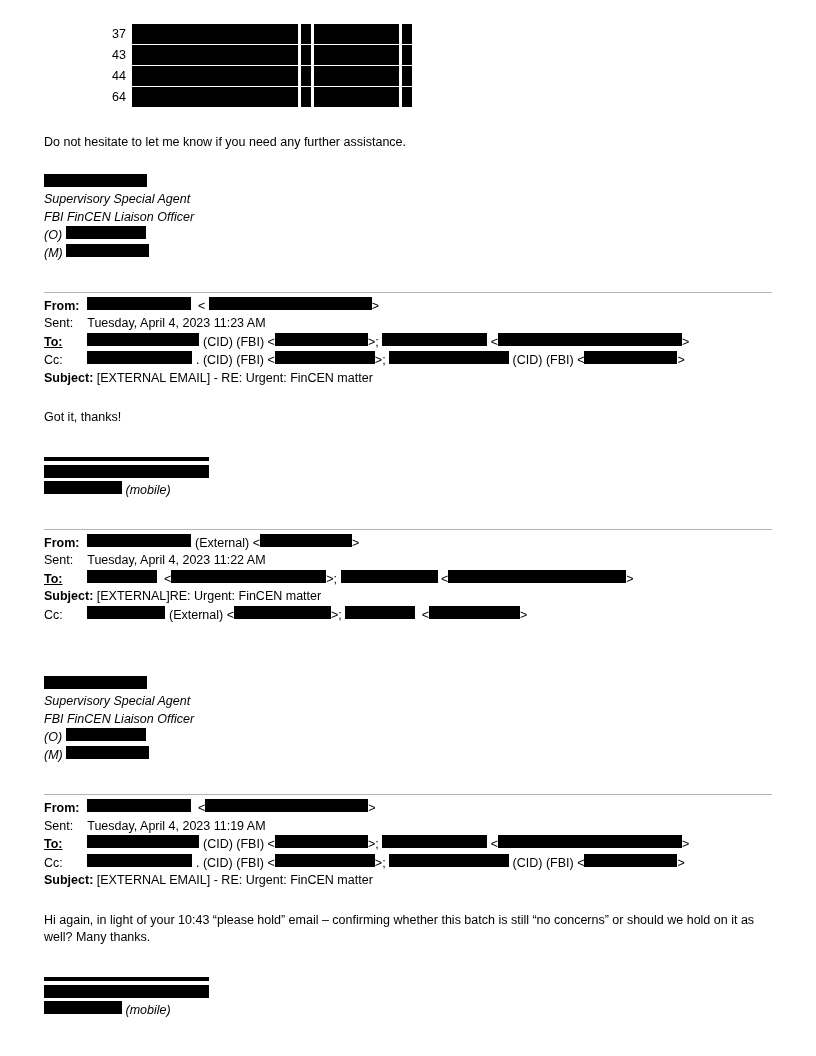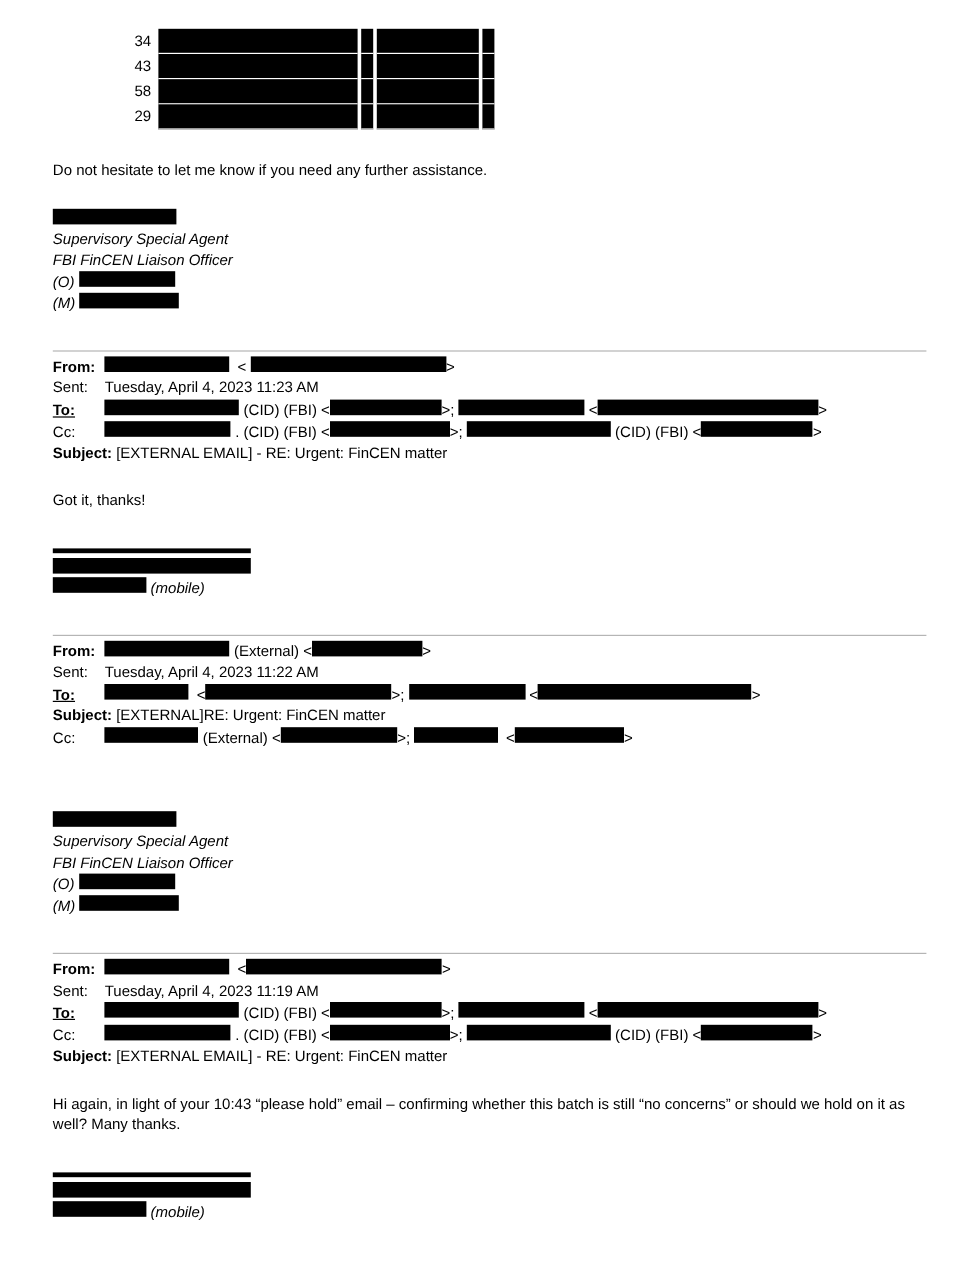--- a/index.html
+++ b/index.html
@@ -116,24 +116,24 @@
 </style>
 </head>
 <body>
 
 <div class="page">
   <div class="content">
 
     <div class="table-area">
       <div class="table-wrap">
         <div class="rownum-col">
-          <div class="rownum">34</div>
+          <div class="rownum">37</div>
           <div class="rownum">43</div>
-          <div class="rownum">58</div>
-          <div class="rownum">29</div>
+          <div class="rownum">44</div>
+          <div class="rownum">64</div>
         </div>
         <div class="cellblock">
           <div class="cell"></div>
           <div class="cell"></div>
           <div class="cell"></div>
           <div class="cell"></div>
         </div>
         <div class="tbl-gap"></div>
         <div class="cellblock narrow">
           <div class="cell"></div>

